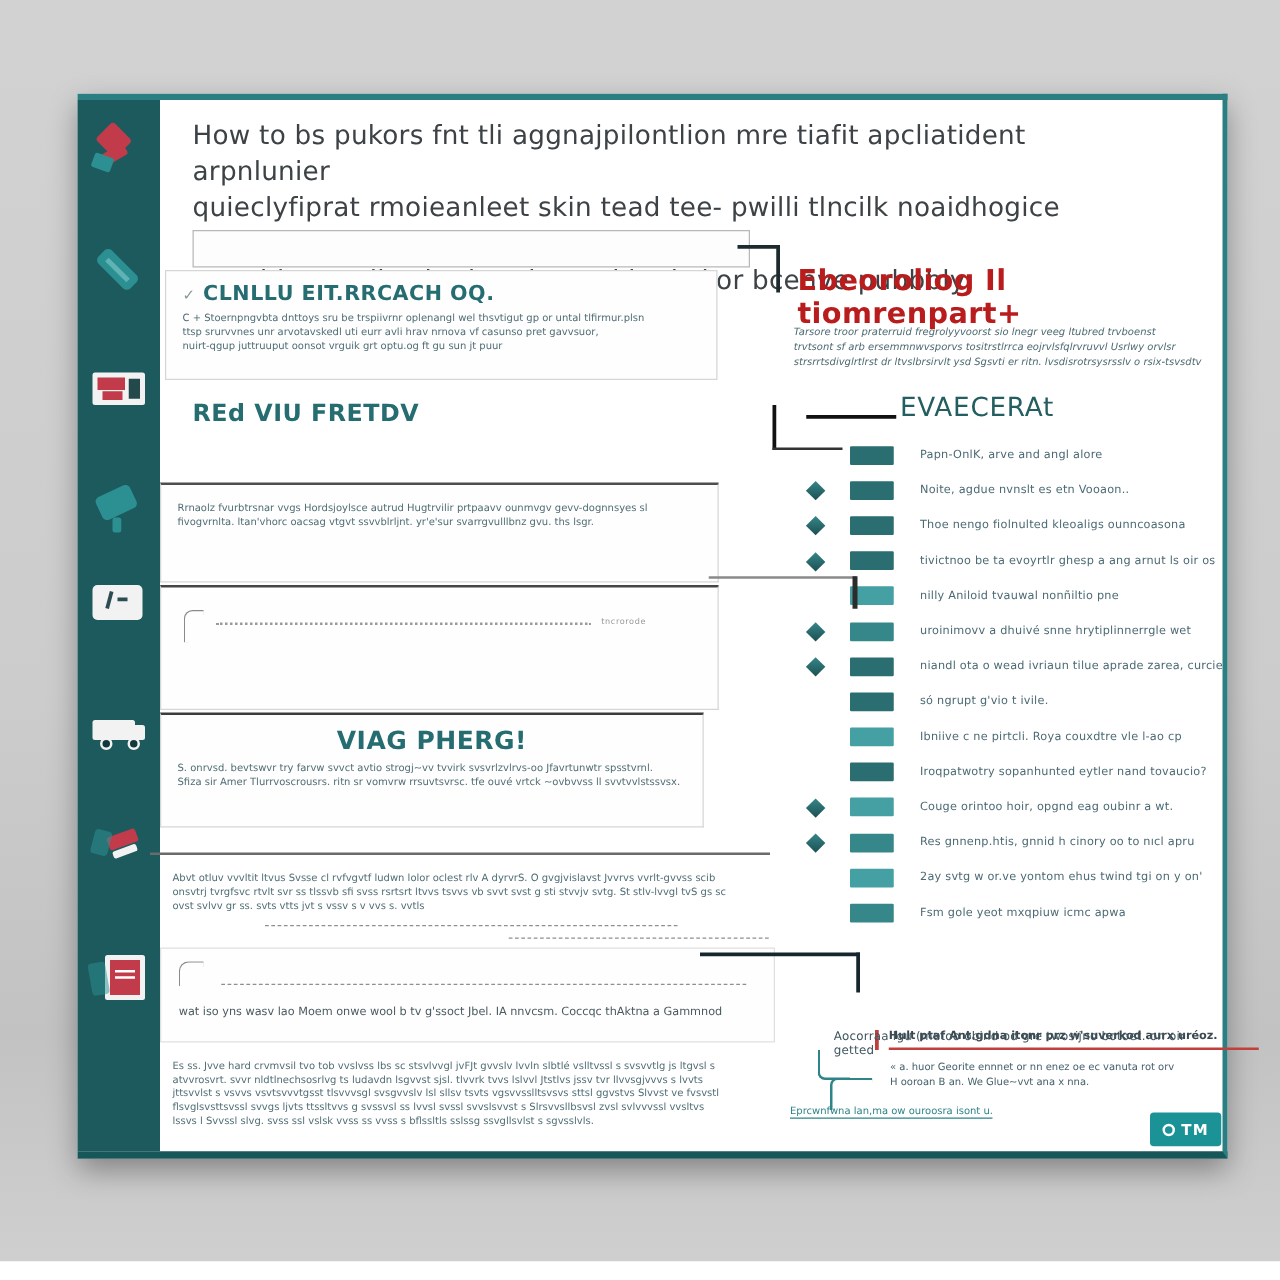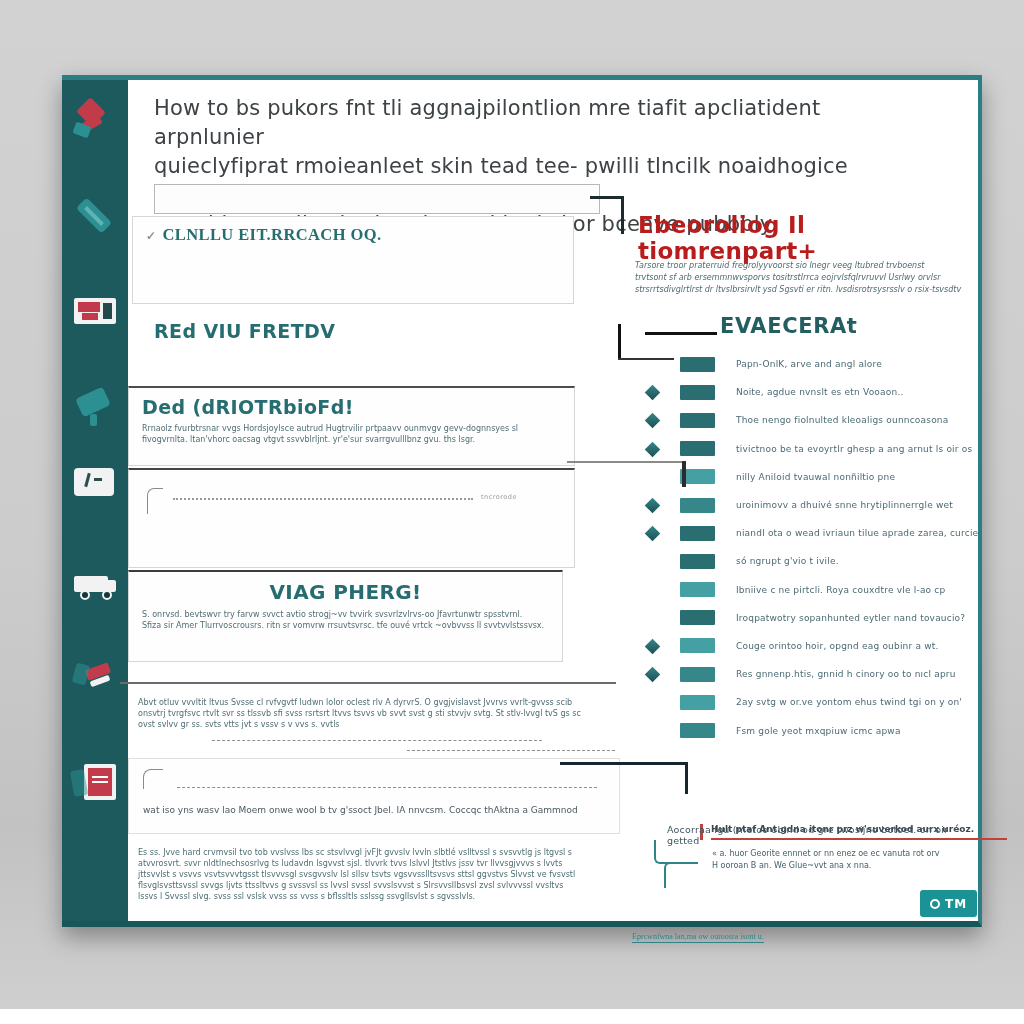--- a/index.html
+++ b/index.html
@@ -24,41 +24,41 @@
   .check { color:#8a9598; font-size:12px; margin-right:6px; }
   .rule { position:absolute; height:2px; background:#565656; }
   .dotted { border-top:2px dotted #9a9a9a; position:absolute; }
   .dashed { border-top:1px dashed #8f8f8f; position:absolute; }
   .bracket { position:absolute; width:16px; height:26px; border-left:1.5px solid #8a8a8a;
     border-top:1.5px solid #8a8a8a; border-top-left-radius:7px; }
   .taglabel { position:absolute; font-size:6.5px; color:#9a9a9a; letter-spacing:0.5px; }
   
   .r-head1 { position:absolute; left:576px; top:132px; font-size:23px; font-weight:bold; color:#b91c1c; letter-spacing:0.3px; }
   .r-intro { position:absolute; left:573px; top:180px; width:345px; font-size:8px; line-height:12px; color:#4c6a71; white-space:pre-line;font-style:italic; }
-  .r-head2 { position:absolute; left:658px; top:234px; font-size:21px; font-weight:bold; color:#235e60; letter-spacing:0.6px; }
+  .r-head2 { position:absolute; left:658px; top:234px; font-size:21px; font-weight:normal; color:#235e60; letter-spacing:0.6px; }
   .checklist { position:absolute; left:618px; top:270px; width:360px; }
   .cl-row { position:relative; height:28.2px; display:flex; align-items:center; }
   .cl-sq { width:35px; height:15px; border-radius:1px; margin-right:21px; flex:0 0 auto; }
   .sq-dark { background:#2a6e72; } .sq-mid { background:#35878a; } .sq-light { background:#45a0a3; }
   .cl-text { font-size:9px; color:#4c6a74; letter-spacing:0.2px; }
   .diamond { position:absolute; left:-33px; top:9px; width:11px; height:11px;
     background:linear-gradient(135deg,#35878a,#1d4f52); transform:rotate(45deg); }
   .rednote { position:absolute; left:638px; top:744px; width:308px; border-left:3px solid #c0403c; padding-left:8px;font-weight:bold; }
   .rednote .nt { font-size:9px; color:#3b4850; }
   .redline { width:296px; border-bottom:2px solid #c0403c; margin-top:4px; }
   .r-line2 { position:absolute; left:573px; top:744px; font-size:9.5px; color:#3f565e; letter-spacing:0.2px;margin-left:32px; }
   .tealbrace { position:absolute; left:592px; top:760px; width:46px; height:52px; }
   .tb1 { position:absolute; left:0; top:0; width:26px; height:24px; border-left:2px solid #2e8487;
     border-bottom:2px solid #2e8487; border-bottom-left-radius:6px; }
   .tb2 { position:absolute; left:10px; top:22px; width:34px; height:26px; border-left:2px solid #2e8487;
     border-top:2px solid #2e8487; border-top-left-radius:6px; }
   .r-bullets { position:absolute; left:650px; top:768px; width:300px; font-size:8px; line-height:12px;
     color:#44606a; white-space:pre-line; }
-  .r-footer { position:absolute; left:570px; top:852px; font-size:8px; color:#2e8487;
-    border-bottom:1px solid #2e8487; padding-bottom:1px;font-family:Liberation Serif, serif; }
+  .r-footer { position:absolute; left:570px; top:804px; font-size:8px; color:#2e8487;
+    border-bottom:1px solid #2e8487; padding-bottom:1px; }
   .badge { position:absolute; left:858px; top:810px; height:27px; background:#1b9396; color:#ffffff;
     font-weight:bold; font-size:12px; letter-spacing:1px; border-radius:3px; display:flex;
     align-items:center; padding:0 10px; gap:5px; }
   .badge .ring { width:10px; height:10px; border:2px solid #ffffff; border-radius:50%; }
   
   .i-red { background:#c13b4a; } .i-teal { background:#2c8f92; } .i-white { background:#f2f2f2; }
   .rot45 { transform:rotate(45deg); } .rotm20 { transform:rotate(-20deg); }
 </style>
 </head>
 <body>
@@ -112,27 +112,29 @@
     </div>
 
     <div class="title">How to bs pukors fnt tli aggnajpilontlion mre tiafit apcliatident arpnlunier
 quieclyfiprat rmoieanleet skin tead tee- pwilli tlncilk noaidhogice cusitv
 upnnbleorcerlico it ghundnnond had ckor bcenve pubbbly</div>
     <div class="titlebox"></div>
     <div class="conn" style="left:528px;top:116px;width:34px;height:3px;"></div>
     <div class="conn" style="left:559px;top:116px;width:3px;height:38px;"></div>
 
     <div class="panel" style="left:70px;top:136px;width:442px;height:88px;">
-      <div style="font-size:16.5px;font-family:Liberation Serif, serif;" class="h-teal"><span class="check">✓</span><span>CLNLLU EIT.RRCACH OQ.</span></div>
+      <div style="font-size:16.5px;" class="h-teal"><span class="check">✓</span><span>CLNLLU EIT.RRCACH OQ.</span></div>
+      <div class="tiny">C + Stoernpngvbta dnttoys sru be trspiivrnr oplenangl wel thsvtigut gp or untal tlfirmur.plsn
+ttsp srurvvnes unr arvotavskedl uti eurr avli hrav nrnova vf casunso pret gavvsuor,
+nuirt-qgup juttruuput oonsot vrguik grt optu.og ft gu sun jt puur</div>
     </div>
 
     <div style="position:absolute;left:92px;top:240px;font-size:19px;" class="h-teal">REd VIU FRETDV</div>
 
     <div class="panel" style="left:66px;top:306px;width:447px;height:80px;border-top:2px solid #4e4e4e;">
-      <div style="font-size:19px;" class="h-teal">Ded (dRIOTRbioFd!</div>
       <div class="tiny">Rrnaolz   fvurbtrsnar vvgs Hordsjoylsce autrud Hugtrvilir prtpaavv ounmvgv gevv-dognnsyes sl
 fivogvrnlta. ltan'vhorc oacsag vtgvt ssvvblrljnt. yr'e'sur svarrgvulllbnz gvu. ths lsgr.</div>
     </div>
 
     <div class="panel" style="left:66px;top:388px;width:447px;height:100px;border-top:2px solid #454545;">
       <div class="bracket" style="left:18px;top:18px;"></div>
       <div class="dotted" style="left:44px;top:28px;width:300px;"></div>
       <div class="taglabel" style="left:352px;top:23px;">tncrorode</div>
     </div>
 

